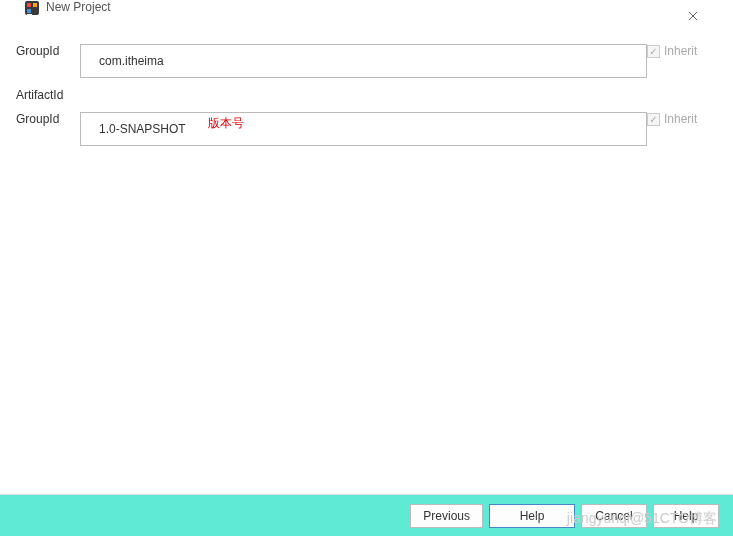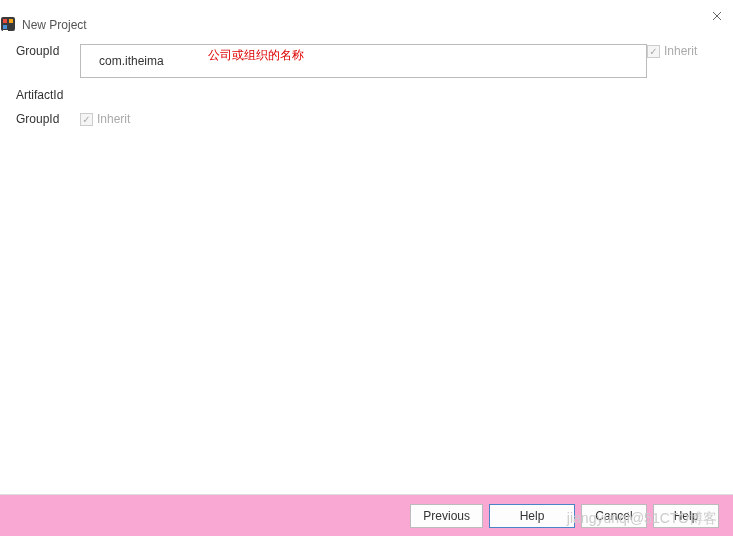--- a/index.html
+++ b/index.html
@@ -8,22 +8,22 @@
       font-size: 12px;
       background: #fff;
       width: 733px;
       height: 536px;
       overflow: hidden;
       position: relative;
     }
     .titlebar {
       height: 32px;
       display: flex;
-      align-items: flex-end;
-      padding: 0 0;
+      align-items: flex-start;
+      padding: 0 24px;
       background: #fff;
     }
     .titlebar .icon-app {
       width: 16px; height: 16px;
       margin-right: 6px;
       display: inline-block;
     }
     .titlebar .title { color: #555; font-size: 12px; }
     .titlebar .close {
       margin-left: auto;
@@ -87,21 +87,21 @@
     .bottom-bar {
       position: absolute;
       bottom: 0; left: 0; right: 0;
       height: 42px;
       border-top: 1px solid #ddd;
       display: flex;
       align-items: center;
       justify-content: flex-end;
       padding: 0 14px;
       gap: 6px;
-      background: #f9a8d4;
+      background: #5eead4;
     }
     .btn {
       height: 24px;
       min-width: 66px;
       padding: 0 12px;
       border: 1px solid #bbb;
       background: #fdfdfd;
       font-size: 12px;
       color: #333;
       cursor: pointer;
@@ -143,38 +143,41 @@
       </svg>
   </div>
 </div>
 
 <div class="content">
 
   <div class="form-row">
     <div class="label">GroupId</div>
     <div class="field-wrap">
       <input class="field" type="text" value="com.itheima" style="">
-      <span class="annotation ann-1">公司或组织的名称</span>
     </div>
     <div class="inherit-box">
       <span class="inherit-check">✓</span>
       <span>Inherit</span>
     </div>
   </div>
 
   <div class="form-row">
     <div class="label">ArtifactId</div>
     <div class="inherit-box spacer">
       <span class="inherit-check">✓</span>
         <span>x</span>
     </div>
   </div>
 
   <div class="form-row">
     <div class="label">GroupId</div>
+    <div class="field-wrap">
+      <input class="field" type="text" value="1.0-SNAPSHOT" style="">
+      <span class="annotation ann-3">版本号</span>
+    </div>
     <div class="inherit-box">
       <span class="inherit-check">✓</span>
       <span>Inherit</span>
     </div>
   </div>
 
 </div>
 
 <div class="bottom-bar">
   <button class="btn">Previous</button>

